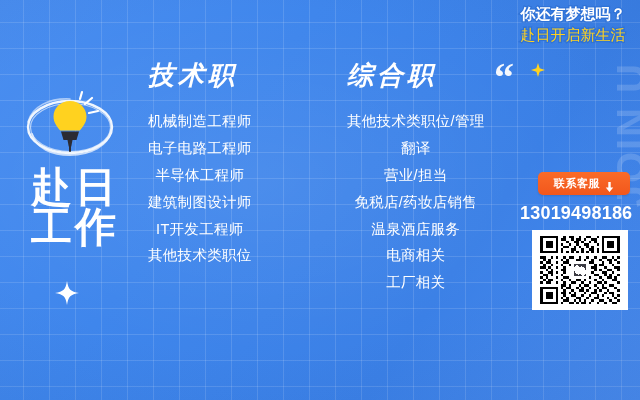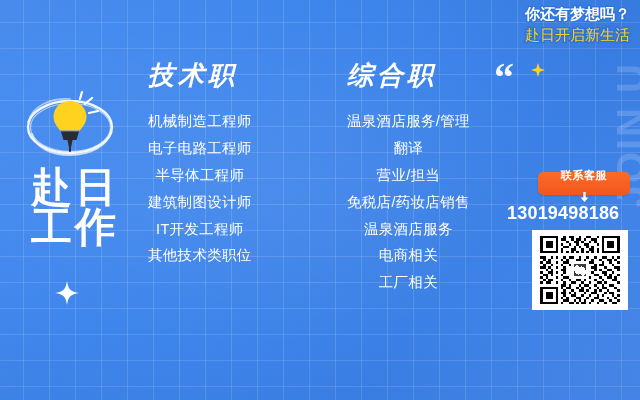--- a/index.html
+++ b/index.html
@@ -54,22 +54,22 @@
     width:106px;
     font-size:41px; font-weight:bold; line-height:0.97;
     color:#ffffff; letter-spacing:3px;
     text-align:center;
   }
   #left-title div{ white-space:nowrap; }
   #sparkle-left{ position:absolute; left:55px; top:281px; width:24px; height:24px; }
 
   
   #headline{
-    position:absolute; right:10px; top:4px;
-    text-align:right; width:134px;
+    position:absolute; right:0; top:4px;
+    text-align:center; width:134px;
   }
   #hl1{
     font-size:15px; font-weight:bold; color:#ffffff;
     letter-spacing:0px; line-height:1.35;
     -webkit-text-stroke:2.4px #2f72d6;
     paint-order:stroke fill;
     white-space:nowrap;
   }
   #hl2{
     font-size:15px; font-weight:normal; color:#ffd21f;
@@ -111,29 +111,28 @@
   }
 
   
   #cta-btn{
     position:absolute; left:538px; top:172px;
     width:92px; height:23px;
     background:linear-gradient(180deg,#fa6b28,#f2571c);
     border-radius:5px 5px 5px 5px;
     display:flex; align-items:center; justify-content:center; gap:5px;
     box-shadow:0 1px 2px rgba(0,0,0,.12);
-    flex-direction:column;
   }
   #cta-label{
     font-size:11px; font-weight:bold; color:#ffffff; letter-spacing:.6px;
     white-space:nowrap;
   }
   #cta-arrow{ width:9px; height:11px; flex:0 0 auto; }
   #phone{
-    position:absolute; left:507px; top:203px; width:106px;
+    position:absolute; left:520px; top:203px; width:106px;
     text-align:center;
     font-size:18px; font-weight:bold; color:#ffffff;
     letter-spacing:.2px;
   }
   #qr{
     position:absolute; left:532px; top:230px;
     width:96px; height:80px;
     background:#ffffff;
     padding:3px;
     overflow:hidden;
@@ -204,21 +203,21 @@
       <li>半导体工程师</li>
       <li>建筑制图设计师</li>
       <li>IT开发工程师</li>
       <li>其他技术类职位</li>
     </ul>
   </div>
 
   <div class="col" id="col-general">
     <div class="col-head">综合职</div>
     <ul class="col-list">
-      <li>温泉酒店服务/管理</li>
+      <li>其他技术类职位/管理</li>
       <li>翻译</li>
       <li>营业/担当</li>
       <li>免税店/药妆店销售</li>
       <li>温泉酒店服务</li>
       <li>电商相关</li>
       <li>工厂相关</li>
     </ul>
   </div>
 
   <div id="cta-btn">

